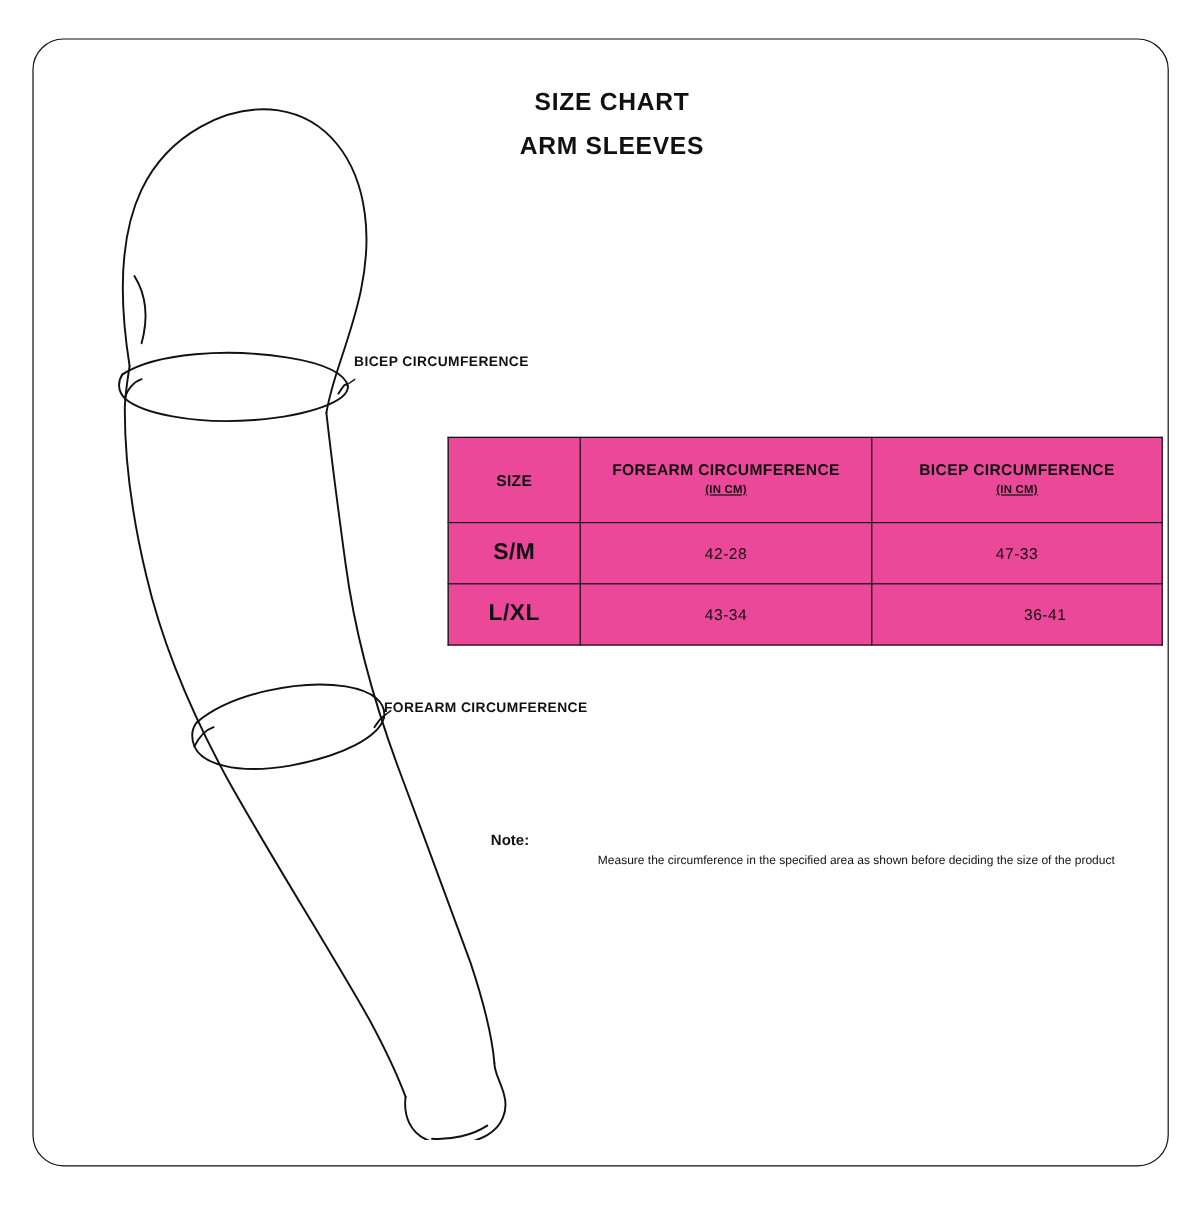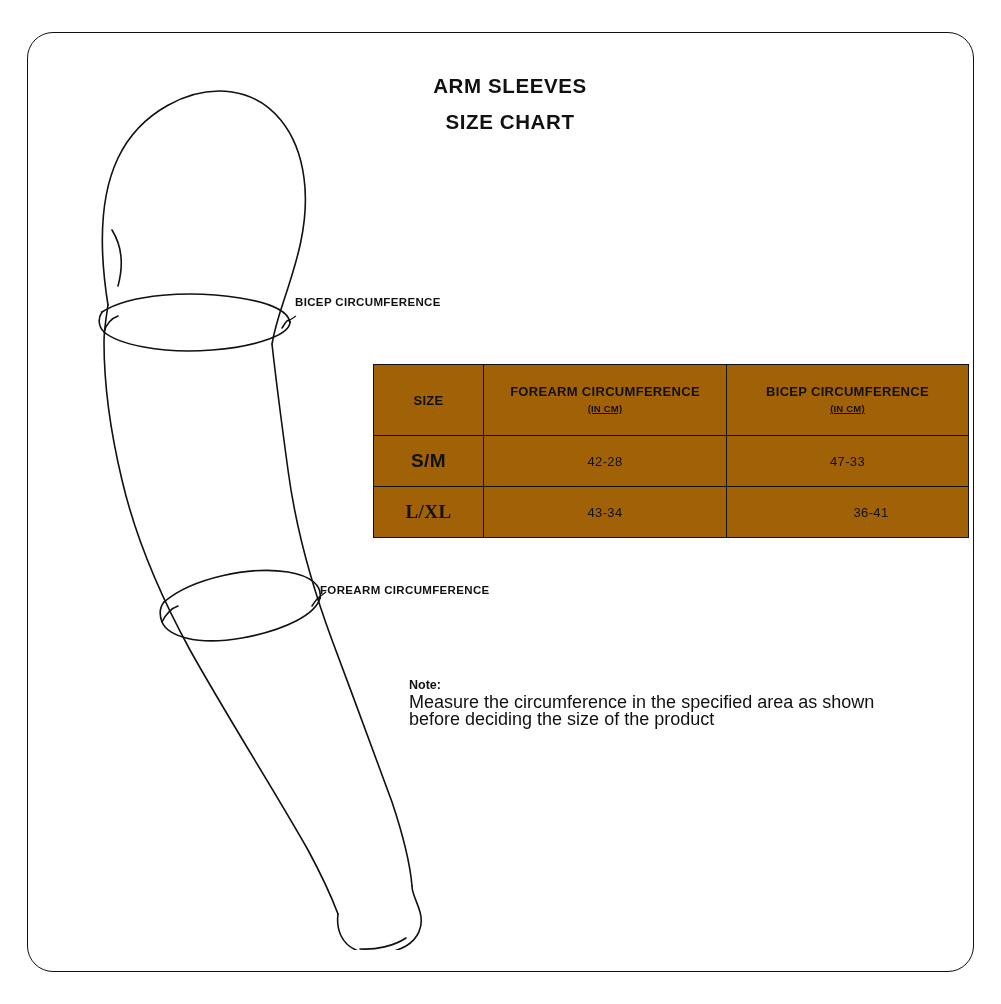--- a/index.html
+++ b/index.html
@@ -68,21 +68,21 @@
   #callout-forearm {
     left: 320px;
     top: 584px;
   }
   table.size-table {
     position: absolute;
     left: 373px;
     top: 364px;
     width: 545px;
     border-collapse: collapse;
-    background: #a16207;
+    background: #ec4899;
     table-layout: fixed;
   }
   table.size-table td, table.size-table th {
     border: 1.3px solid #111111;
     text-align: center;
     color: #111111;
   }
   table.size-table thead th {
     height: 62px;
     font-size: 13px;
@@ -108,39 +108,40 @@
     font-weight: bold;
     font-size: 19px;
   }
   .col-size { width: 110px; }
   .col-fore { width: 243px; }
   .col-bicep { width: 242px; }
 
   
   table.size-table thead th:first-child { border-top-left-radius: 8px; }
   table.size-table thead th:last-child { border-top-right-radius: 8px; }
-  table.size-table tbody tr:last-child td:first-child { border-bottom-left-radius: 8px; font-family: Liberation Serif, serif; }
+  table.size-table tbody tr:last-child td:first-child { border-bottom-left-radius: 8px; }
   table.size-table tbody tr:last-child td:last-child { border-bottom-right-radius: 8px; padding-left: 48px; }
 
   .note-block {
     position: absolute;
     left: 409px;
-    top: 678px;
+    top: 693px;
     width: 520px;
   }
   .note-title {
     font-size: 12.5px;
     font-weight: bold;
     color: #111111;
     margin-bottom: 2px;
   }
   .note-text {
-    font-size: 18px;
+    font-size: 10px;
     line-height: 17px;
     color: #111111;
+    text-align: right;
   }
 </style>
 </head>
 <body>
 
 <div id="page">
 
   <div class="card"></div>
 
   <svg class="arm-svg" viewBox="0 0 420 900">
@@ -184,22 +185,22 @@
       <path d="M252 556 C 256 550, 259 546, 260 548"></path>
     </g>
 
     <g stroke="#111111" stroke-width="1.2" fill="none">
       <path d="M230 270 L 236 266"></path>
       <path d="M258 548 L 266 542"></path>
     </g>
   </svg>
 
   <div class="titles">
+    <div class="title-line">SIZE CHART</div>
     <div class="title-line">ARM SLEEVES</div>
-    <div class="title-line">SIZE CHART</div>
   </div>
 
   <div class="callout" id="callout-bicep">BICEP CIRCUMFERENCE</div>
   <div class="callout" id="callout-forearm">FOREARM CIRCUMFERENCE</div>
 
   <table class="size-table">
     <colgroup>
       <col class="col-size">
       <col class="col-fore">
       <col class="col-bicep">

